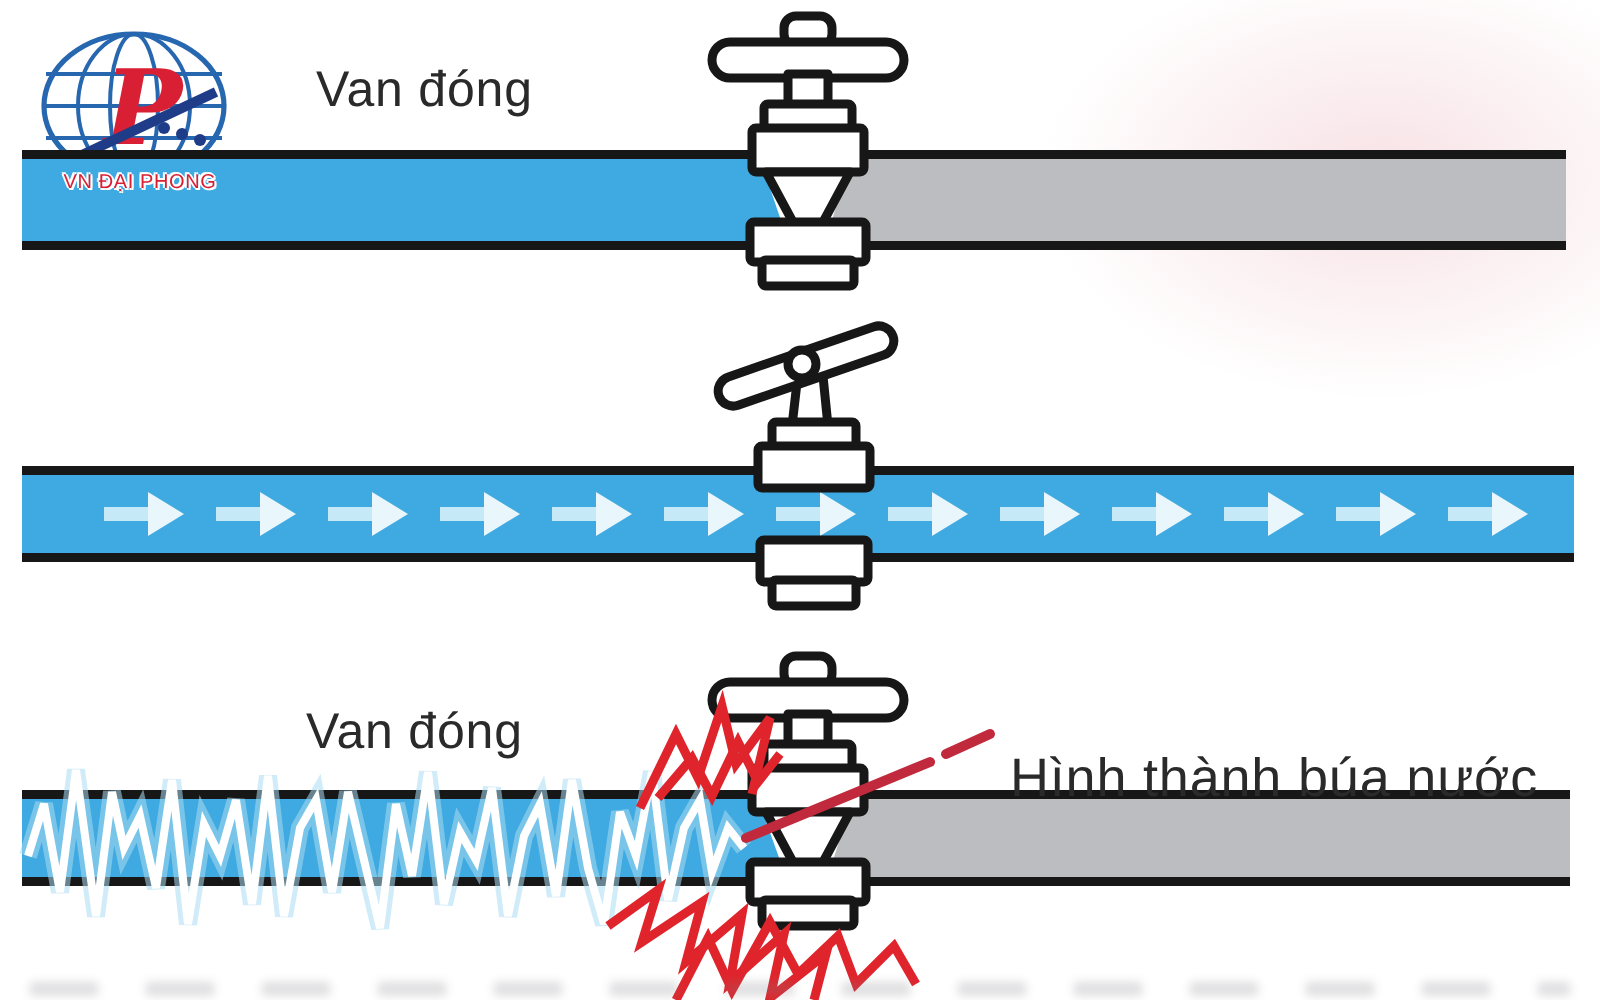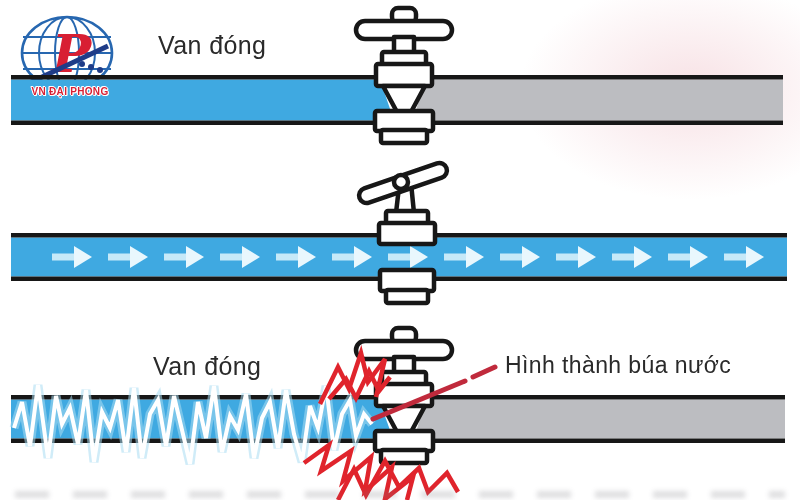--- a/index.html
+++ b/index.html
@@ -10,24 +10,24 @@
   .pink-wash{
     position:absolute;right:-60px;top:-20px;width:340px;height:220px;
     background:radial-gradient(closest-side, rgba(242,205,211,.6), rgba(242,205,211,0));
     pointer-events:none;
   }
   svg{position:absolute;left:0;top:0;}
   .label{
     position:absolute;color:var(--text-dark);font-size:25px;letter-spacing:.4px;
     text-align:left;white-space:nowrap;
   }
-  .label-annotation{font-size:23px;}
+  .label-annotation{font-size:27px;margin-top:22px;}
   .logo-text{
     position:absolute;left:24px;top:86px;width:92px;text-align:center;
-    font-size:10px;font-weight:bold;color:var(--logo-red);letter-spacing:.3px;
+    font-size:10px;font-weight:normal;color:var(--logo-red);letter-spacing:.3px;
     text-shadow:-1px 0 #fff,1px 0 #fff,0 -1px #fff,0 1px #fff,1px 1px #fff,-1px -1px #fff;
     white-space:nowrap;
   }
   .watermark{
     position:absolute;left:15px;right:15px;top:491px;height:7px;opacity:.45;
     background:repeating-linear-gradient(90deg, rgba(125,125,132,.55) 0 34px, rgba(125,125,132,0) 34px 58px);
     filter:blur(2.5px);
   }
   
   .border{fill:var(--outline-black);}

